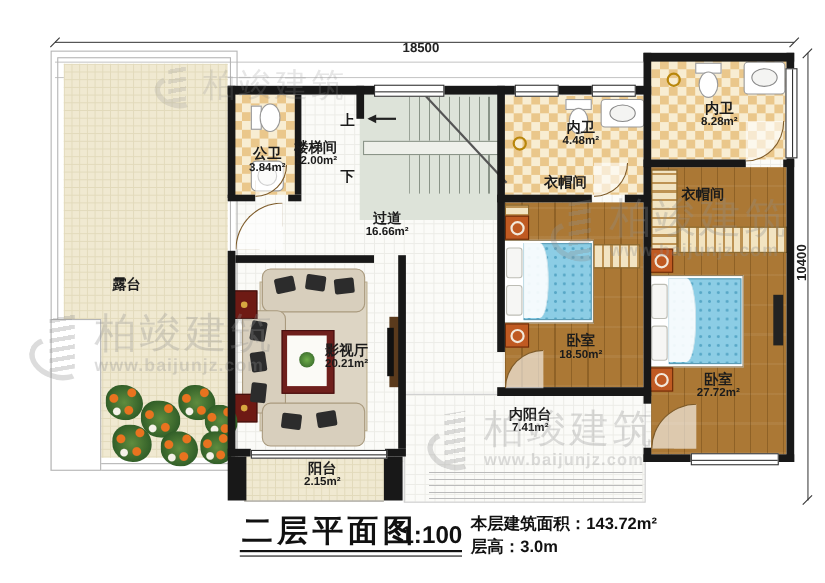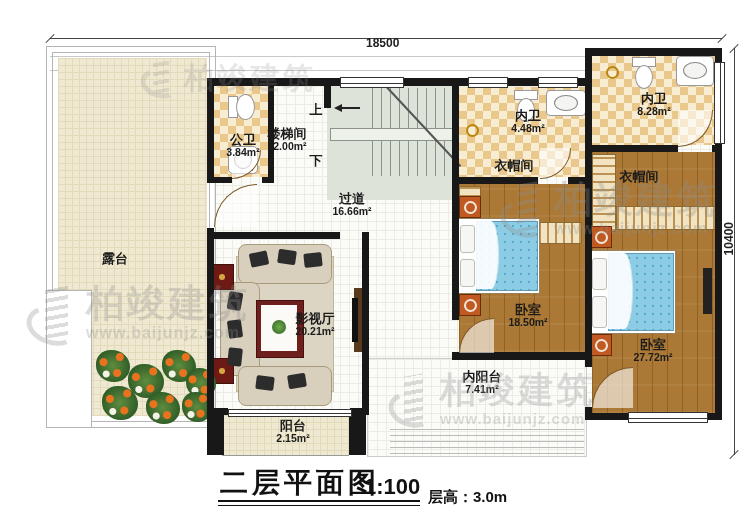--- a/index.html
+++ b/index.html
@@ -39,21 +39,21 @@
   .hatch-h{position:absolute;background:repeating-linear-gradient(90deg,#bd9354 0 2px,#f2e4c2 2px 8px);border:1px solid #8a6a30;z-index:21}
   .fx{position:absolute;background:#fff;border:1px solid #999;z-index:21}
   .flower{position:absolute;border-radius:48% 60% 52% 58%;z-index:21;
     background:radial-gradient(circle at 22% 38%,#e8731f 0 3.5px,transparent 4.5px),
                radial-gradient(circle at 70% 22%,#e8731f 0 3.5px,transparent 4.5px),
                radial-gradient(circle at 62% 72%,#e8731f 0 3.5px,transparent 4.5px),
                radial-gradient(circle at 30% 75%,#f5f2e8 0 3px,transparent 4px),
                radial-gradient(circle at 50% 50%,#5f8c3e,#2f5c27 75%)}
   
   .wm{position:absolute;display:flex;align-items:center;gap:10px;color:#8f8f8f;opacity:.3;pointer-events:none;z-index:50}
-  .wm .txt{font-weight:bold;letter-spacing:3px;line-height:1}
+  .wm .txt{font-weight:normal;letter-spacing:3px;line-height:1}
   .wm .url{font-weight:bold;letter-spacing:1px;line-height:1.4}
   .wmlogo{position:relative;flex:none}
   .wmlogo::before{content:"";position:absolute;left:38%;top:0;width:46%;height:88%;
     background:repeating-linear-gradient(0deg,currentColor 0 4px,transparent 4px 9px);transform:skewY(-10deg)}
   .wmlogo::after{content:"";position:absolute;left:0;bottom:0;width:86%;height:46%;
     border:5px solid currentColor;border-top-color:transparent;border-right-color:transparent;border-radius:50%;transform:rotate(18deg)}
   
   .dimline{position:absolute;background:#444;z-index:45}
   .tick{position:absolute;width:12px;height:1px;background:#333;transform:rotate(-45deg);z-index:46}
   .dimtxt{position:absolute;font-size:12px;font-weight:bold;color:#222;z-index:46}
@@ -292,17 +292,20 @@
   <div class="dimtxt" style="left:366px;top:36px">18500</div>
   <div class="dimline" style="left:734px;top:48px;width:1px;height:407px"></div>
   <div class="tick" style="left:728px;top:48px"></div>
   <div class="tick" style="left:728px;top:454px"></div>
   <div class="dimtxt" style="left:722px;top:222px;writing-mode:vertical-rl;transform:rotate(180deg)">10400</div>
 
   <div class="titlebig" style="left:220px;top:464px">二层平面图</div>
   <div class="titlescale" style="left:364px;top:474px">1:100</div>
   <div class="rule" style="left:218px;top:500px;width:202px;height:2px"></div>
   <div class="rule" style="left:218px;top:505px;width:202px;height:1px"></div>
+  <div class="info" style="left:428px;top:467px">
+    <span>本层建筑面积：</span><span>143.72m²</span>
+  </div>
   <div class="info" style="left:428px;top:488px">
     <span>层高：</span><span>3.0m</span>
   </div>
 
 </div>
 
 </body></html>

